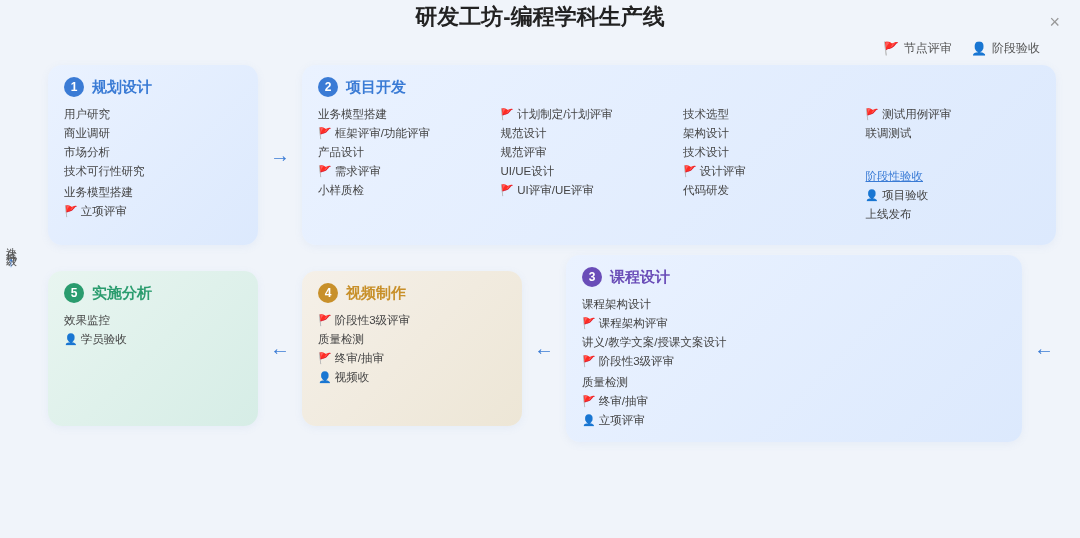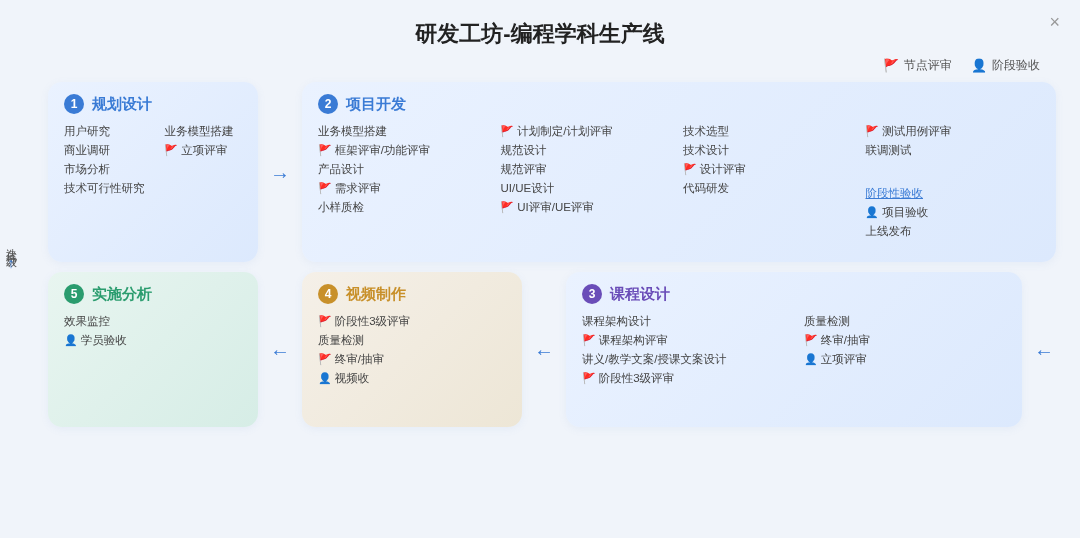--- a/index.html
+++ b/index.html
@@ -17,21 +17,21 @@
       right: 20px;
       font-size: 18px;
       color: #999;
       cursor: pointer;
     }
     .page-title {
       text-align: center;
       font-size: 22px;
       font-weight: bold;
       color: #222;
-      padding-top: 19px;
+      padding-top: 2px;
       margin-bottom: 8px;
     }
     .legend {
       display: flex;
       justify-content: flex-end;
       align-items: center;
       gap: 20px;
       padding-right: 40px;
       margin-bottom: 8px;
       font-size: 12px;
@@ -117,21 +117,21 @@
       background: linear-gradient(135deg, #e8f5f0 0%, #d6ede6 100%);
     }
     .block-4 .block-title { color: #c8902a; }
     .block-4 .block-title .num { background: #c8902a; }
     .block-5 .block-title { color: #2a9c6e; }
     .block-5 .block-title .num { background: #2a9c6e; }
     .block-3 .block-title { color: #6a4db8; }
     .block-3 .block-title .num { background: #6a4db8; }
     .content-grid {
       display: grid;
-      grid-template-columns: 1fr 1fr;
+      grid-template-columns: 1fr;
       gap: 2px 20px;
     }
     .item {
       font-size: 11.5px;
       color: #444;
       padding: 2px 0;
       display: flex;
       align-items: center;
       gap: 3px;
       white-space: nowrap;
@@ -267,20 +267,23 @@
           <div class="item">
               <span class="flag">🚩</span>
               <span>UI评审/UE评审</span>
             </div>
         </div>
         <div>
           <div class="item">
               <span>技术选型</span>
             </div>
           <div class="item">
+              <span>架构设计</span>
+            </div>
+          <div class="item">
               <span>技术设计</span>
             </div>
           <div class="item">
               <span class="flag">🚩</span>
               <span>设计评审</span>
             </div>
           <div class="item">
               <span>代码研发</span>
             </div>
         </div>

